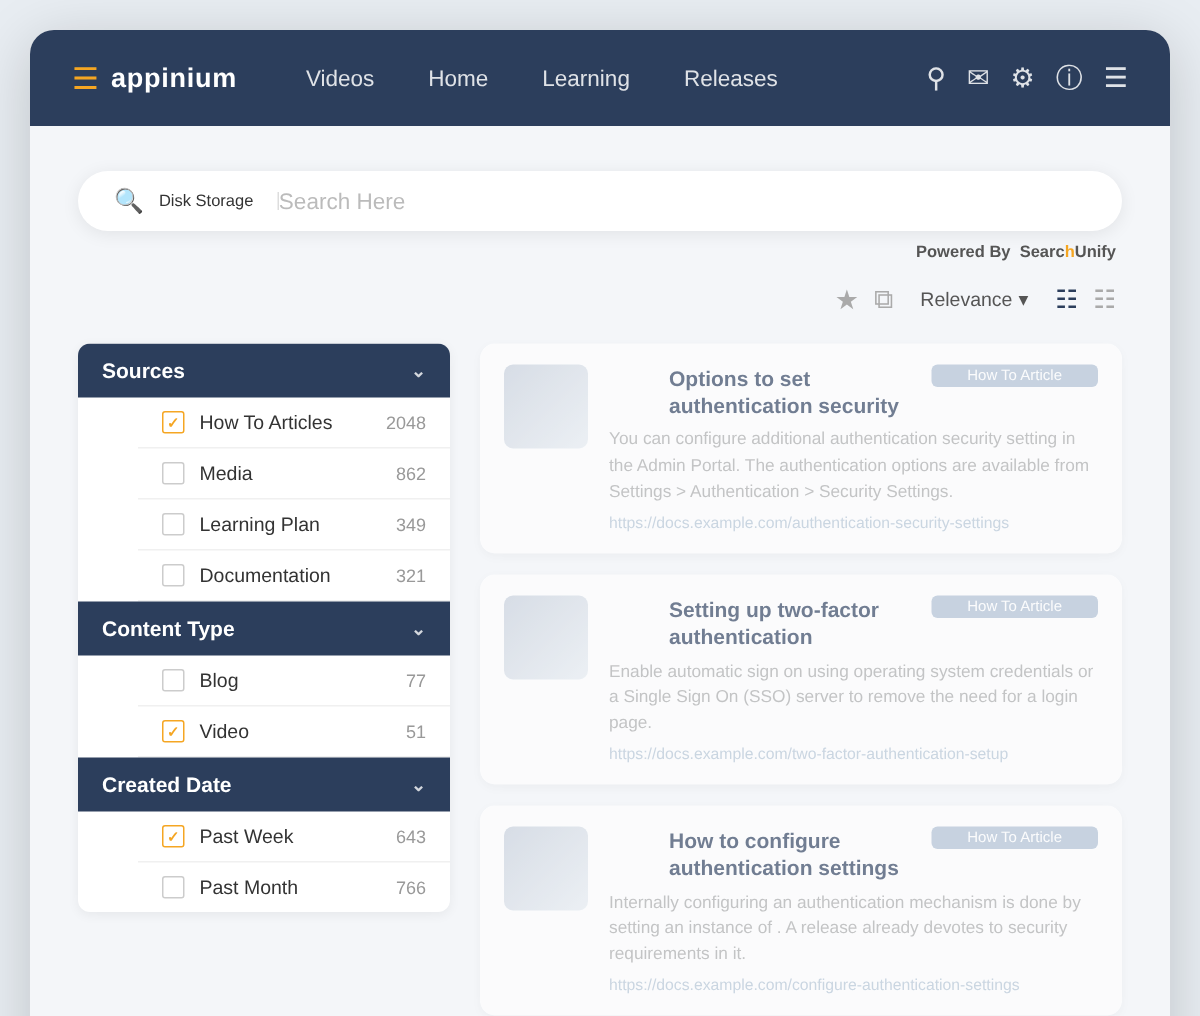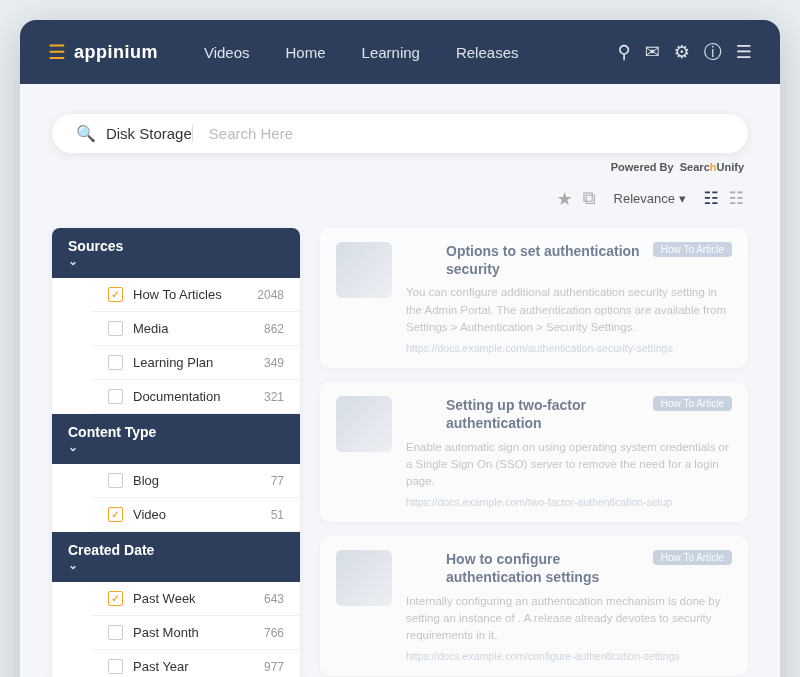--- a/index.html
+++ b/index.html
@@ -89,25 +89,26 @@
       box-shadow: 0 2px 12px rgba(0,0,0,0.08);
       margin-bottom: 8px;
       width: 100%;
     }
     .search-icon-wrap {
       color: #888;
       font-size: 16px;
       margin-right: 10px;
     }
     .search-query {
-      font-size: 15px;
+      font-size: 11px;
       color: #333;
       font-weight: 500;
+      padding-right: 16px;
       border-right: 1px solid #ddd;
-      margin-right: 16px;
+      margin-right: 0;
     }
     .search-placeholder {
       font-size: 15px;
       color: #bbb;
       flex: 1;
     }
 
     .powered-by {
       text-align: right;
       font-size: 11px;
@@ -168,23 +169,23 @@
       box-shadow: 0 2px 8px rgba(0,0,0,0.06);
     }
 
     .filter-header {
       background: #2c3e5c;
       color: white;
       padding: 10px 16px;
       font-size: 14px;
       font-weight: 600;
       display: flex;
+      align-items: center;
       justify-content: space-between;
       cursor: pointer;
-      flex-direction: column;
     }
     .filter-header .chevron { font-size: 12px; opacity: 0.8; }
 
     .filter-item {
       display: flex;
       align-items: center;
       padding: 9px 16px;
       border-bottom: 1px solid #f0f0f0;
       gap: 10px;
       margin-left: 40px;
@@ -261,21 +262,21 @@
     .result-title {
       font-size: 14px;
       font-weight: 600;
       color: #2c3e5c;
       line-height: 1.3;
       margin-left: 40px;
     }
     .result-badge {
       background: #b0c0d4;
       border-radius: 4px;
-      padding: 2px 8px;
+      padding: 2px 24px;
       font-size: 10px;
       color: white;
       white-space: nowrap;
       flex-shrink: 0;
     }
 
     .result-desc {
       font-size: 11.5px;
       color: #aaa;
       line-height: 1.5;
@@ -387,25 +388,20 @@
           <div class="filter-item">
             <div class="filter-checkbox checked"></div>
             <span class="filter-label">Past Week</span>
             <span class="filter-count">643</span>
           </div>
           <div class="filter-item">
             <div class="filter-checkbox"></div>
             <span class="filter-label">Past Month</span>
             <span class="filter-count">766</span>
           </div>
-          <div class="filter-item">
-            <div class="filter-checkbox"></div>
-            <span class="filter-label">Past Year</span>
-            <span class="filter-count">977</span>
-          </div>
         </div>
       </div>
 
       <div class="results">
 
         <div class="result-card">
           <div class="result-thumb"></div>
           <div class="result-body">
             <div class="result-title-row">
               <span class="result-title">Options to set authentication security</span>

